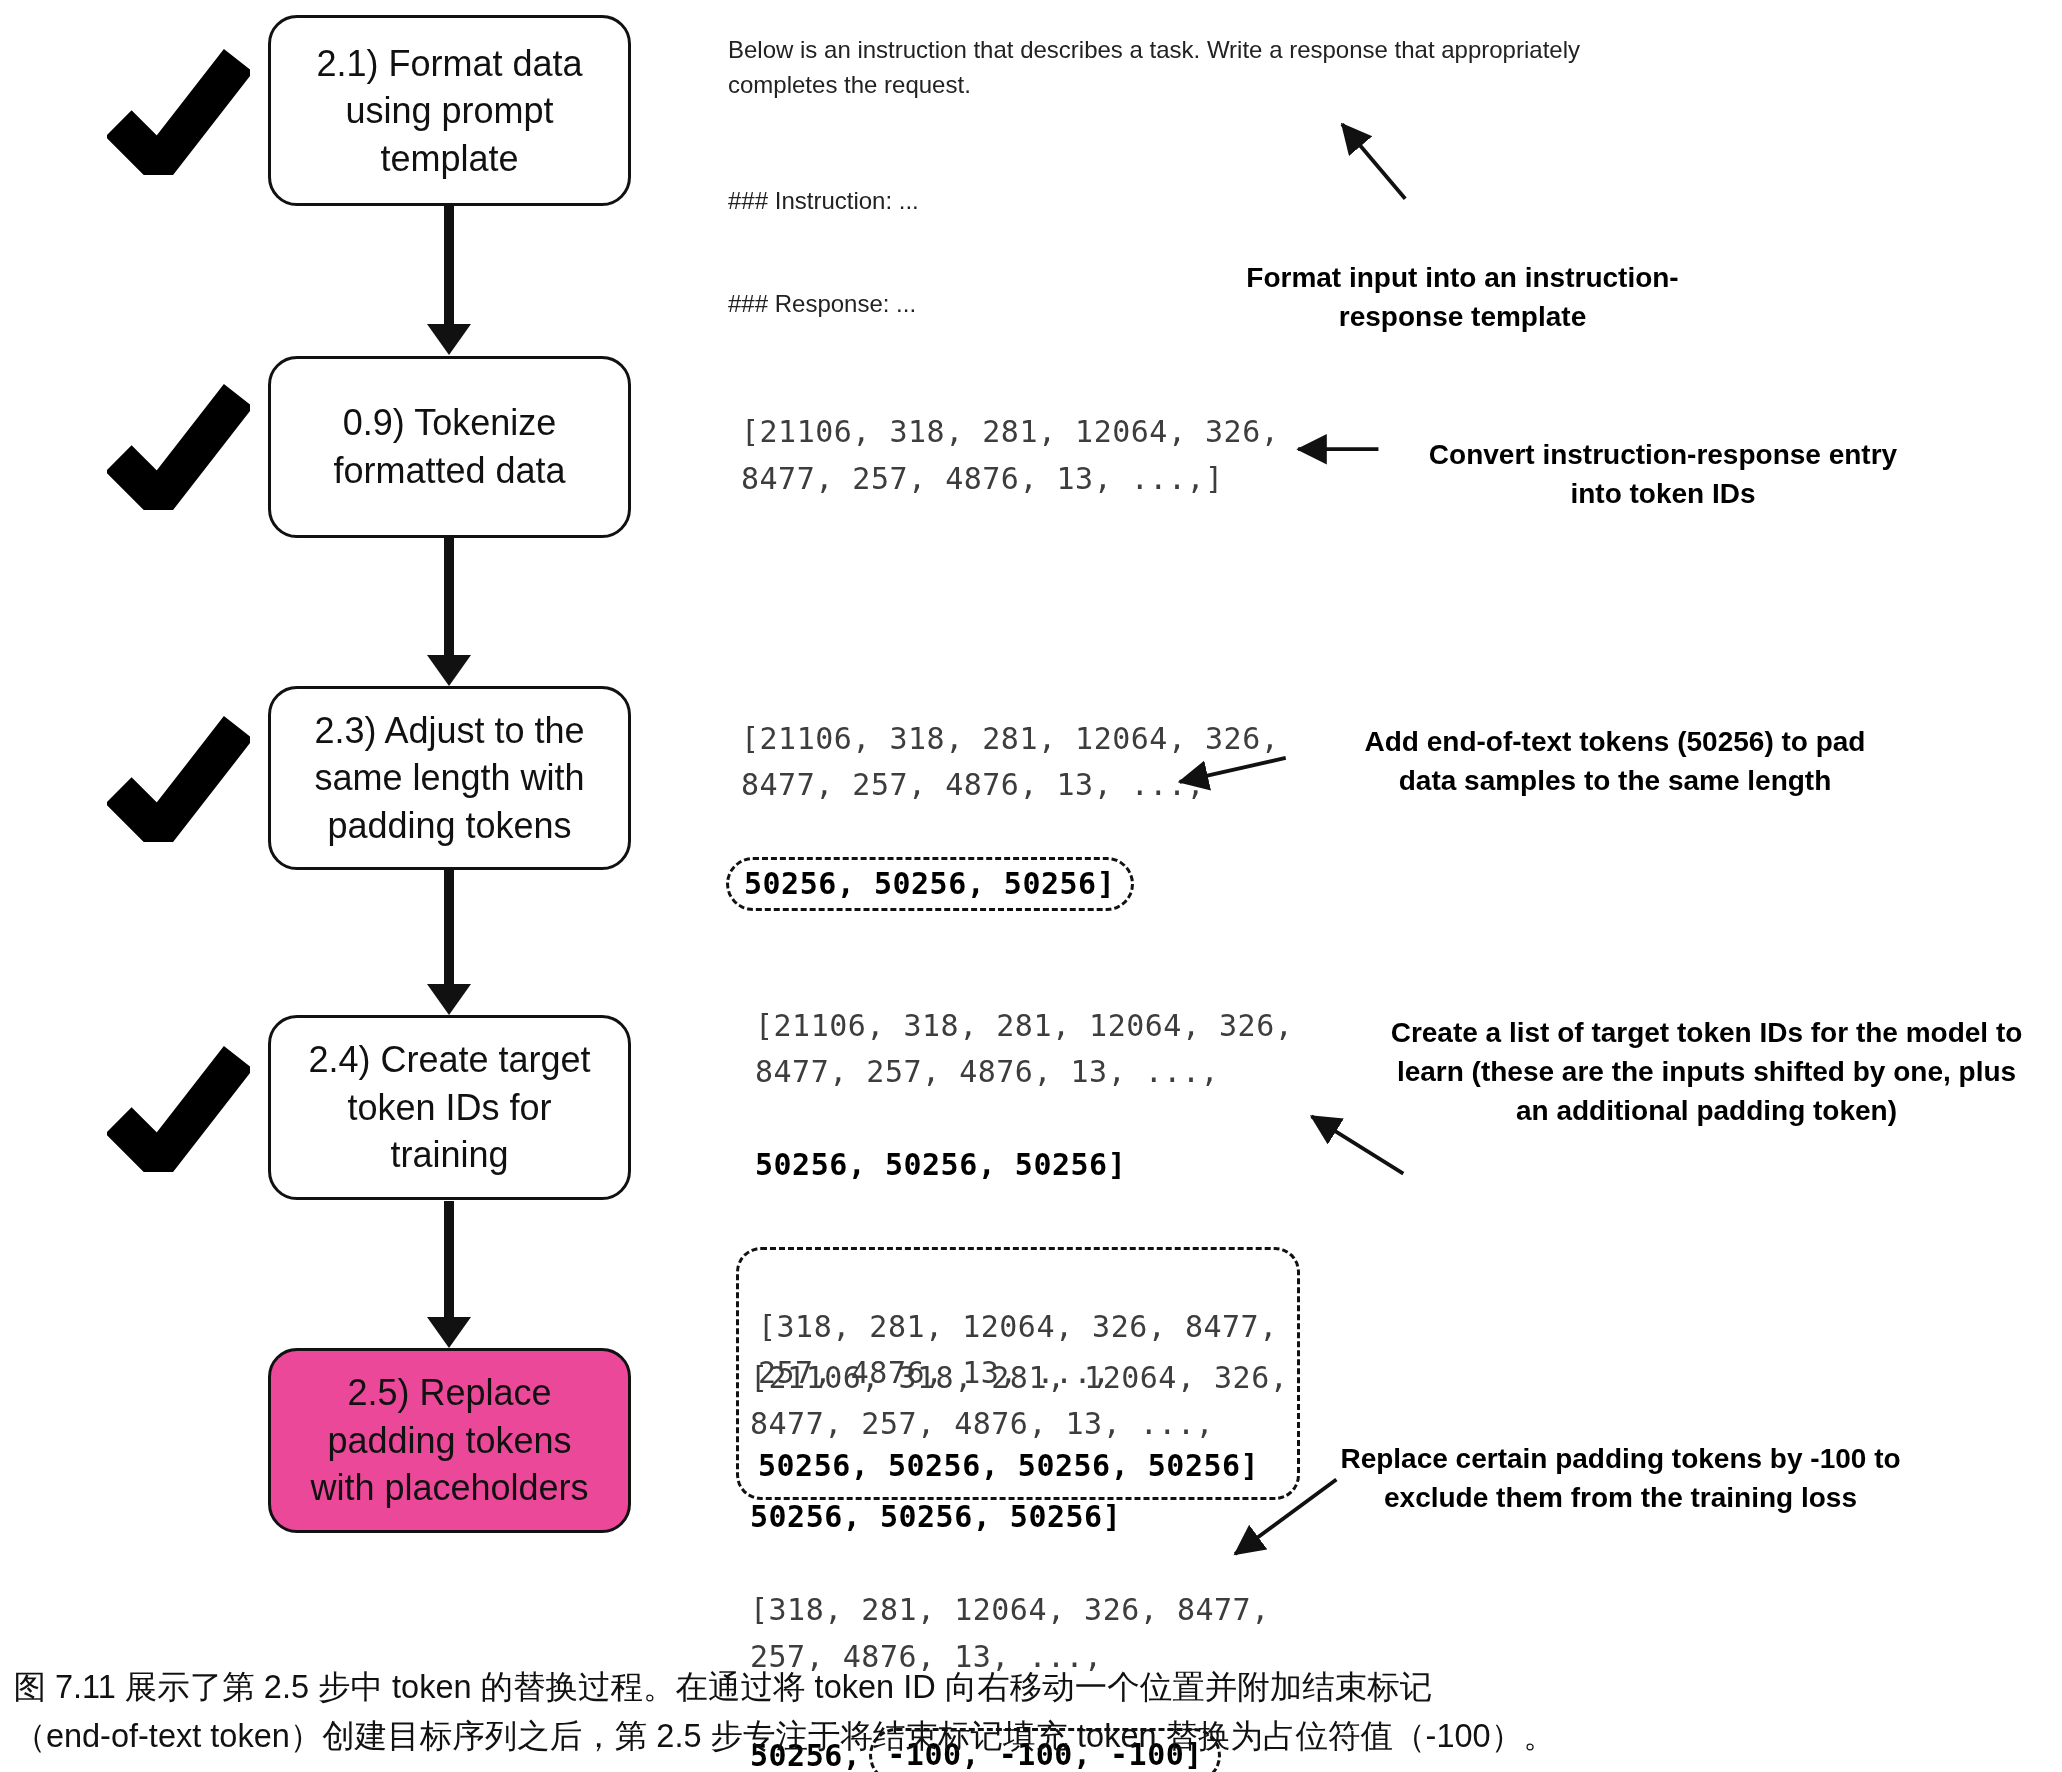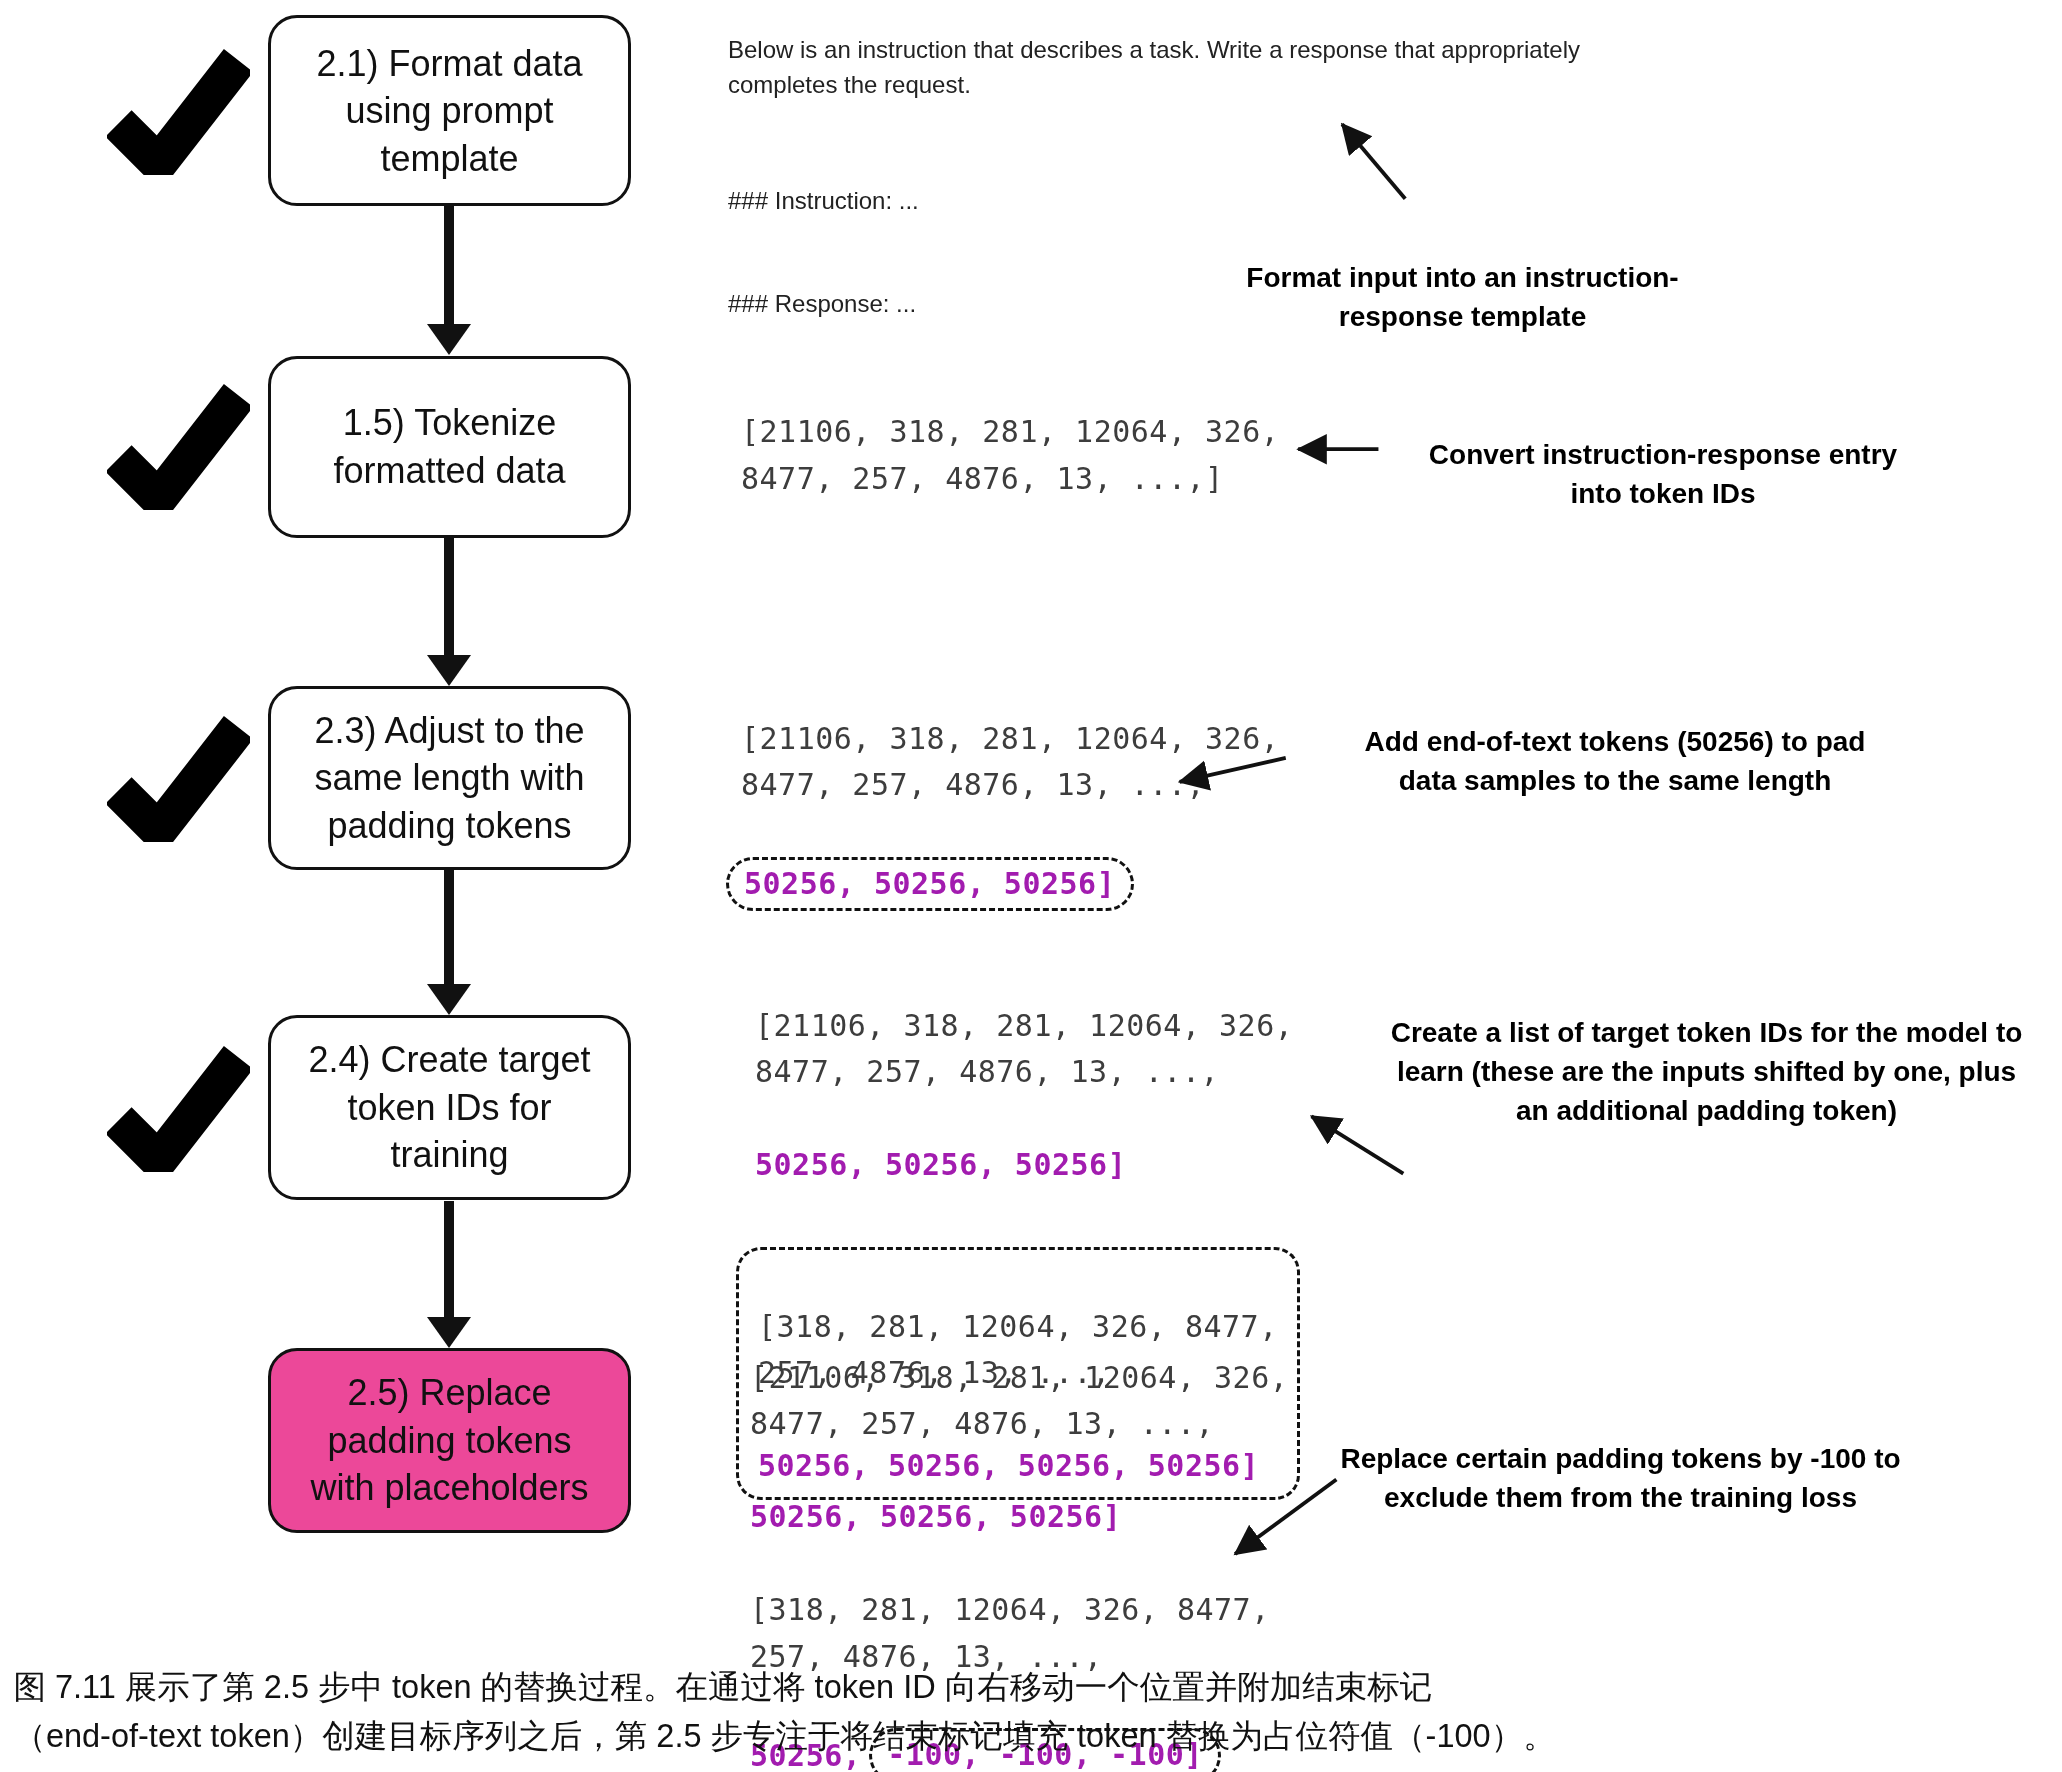--- a/index.html
+++ b/index.html
@@ -24,21 +24,21 @@
   .varrow { position:absolute; left:449px; transform:translateX(-50%);
             display:flex; flex-direction:column; align-items:center; }
   .varrow .shaft { width:10.5px; background:#111; flex:1 1 auto; }
   .varrow .head { width:0; height:0; border-left:22px solid transparent;
                   border-right:22px solid transparent; border-top:31px solid #111; }
 
   
   .prompt-text { position:absolute; font-size:24px; color:#222; line-height:1.45; white-space:pre-line; }
   .mono { position:absolute; font-family:"DejaVu Sans Mono", monospace; font-size:30px;
           line-height:1.55; color:#3d3d3d; white-space:pre-line; letter-spacing:0.5px; }
-  .b { font-weight:bold; color:#a21caf; }
+  .b { font-weight:bold; color:#000000; }
   .pill { display:inline-block; border:3.3px dashed #111; border-radius:48px;
           padding:1px 15.3px; margin-left:-15.3px; margin-top:1.9px; }
   .pill.after { margin-left:7.6px; }
   .dashed-box { display:inline-block; border:3.3px dashed #111; border-radius:25px;
                 padding:7.6px 19px; margin-top:11.5px; margin-left:-19px; }
 
   
   .annotation { position:absolute; font-weight:bold; font-size:28px; line-height:1.4;
                 text-align:center; white-space:pre-line; color:#000;margin-top:24px; }
 
@@ -63,21 +63,21 @@
   <svg class="check" style="top:716px" viewBox="0 0 100 88">
       <path d="M8 52 L36 80 L92 8" fill="none" stroke="#000" stroke-width="26"></path>
     </svg>
   <svg class="check" style="top:1046px" viewBox="0 0 100 88">
       <path d="M8 52 L36 80 L92 8" fill="none" stroke="#000" stroke-width="26"></path>
     </svg>
 
   <div class="flow-box" style="top:15.3px;height:191px"><span>2.1) Format data
 using prompt
 template</span></div>
-  <div class="flow-box" style="top:356px;height:182px"><span>1.5) Tokenize
+  <div class="flow-box" style="top:356px;height:182px"><span>0.9) Tokenize
 formatted data</span></div>
   <div class="flow-box" style="top:686px;height:184px"><span>2.3) Adjust to the
 same length with
 padding tokens</span></div>
   <div class="flow-box" style="top:1015px;height:185px"><span>2.4) Create target
 token IDs for
 training</span></div>
   <div class="flow-box highlight" style="top:1348px;height:185px"><span>2.5) Replace
 padding tokens
 with placeholders</span></div>

